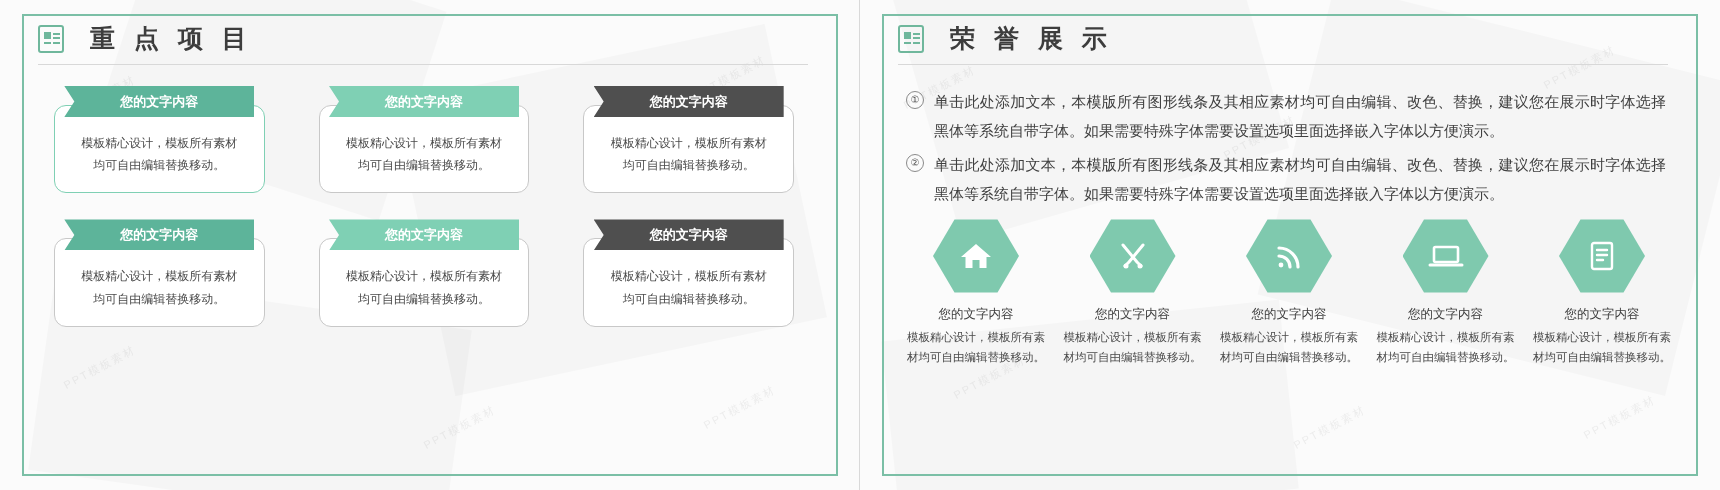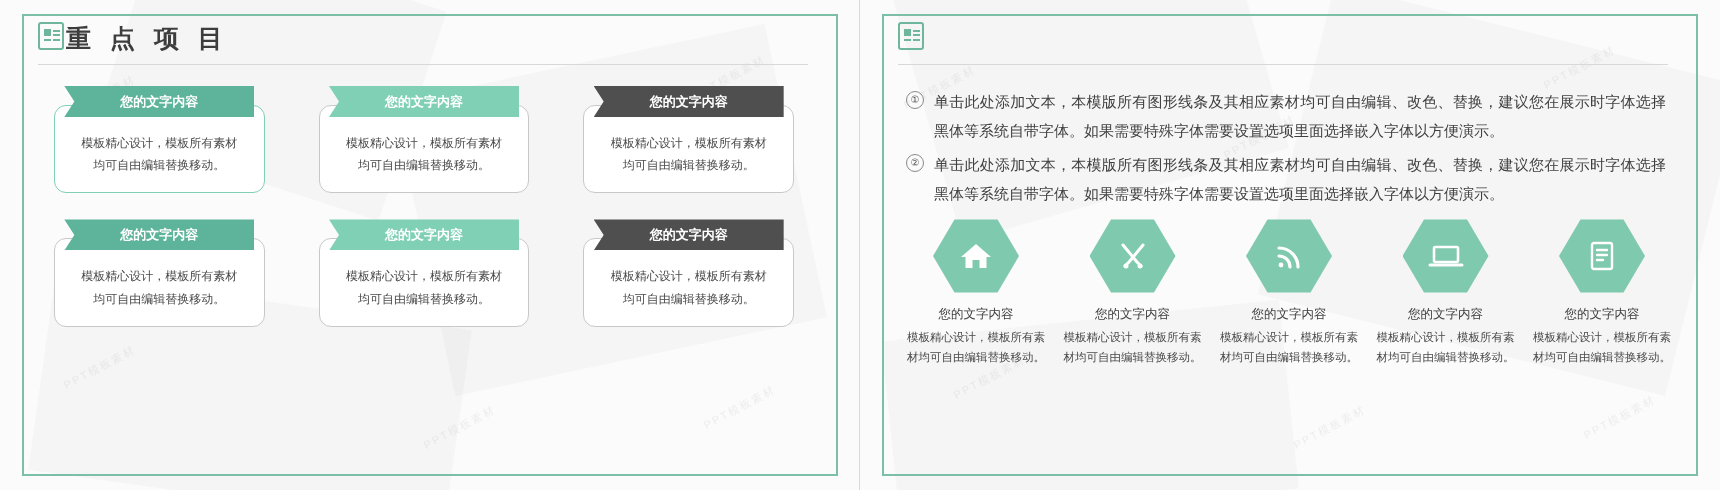--- a/index.html
+++ b/index.html
@@ -52,22 +52,22 @@
     white-space: nowrap;
     pointer-events: none;
     font-family: "Liberation Sans", sans-serif;
   }
   
   .header {
     position: absolute;
     left: 38px;
     top: 22px;
     display: flex;
-    align-items: flex-start;
-    gap: 2px;
+    align-items: center;
+    gap: 26px;
   }
   .hdr-icon {
     width: 26px;
     height: 28px;
     border: 2px solid #6fb79c;
     border-radius: 3px;
     position: relative;
     box-sizing: border-box;
   }
   .hdr-icon:before {
@@ -305,20 +305,21 @@
     <div class="wm" style="left:360px;top:130px;">PPT模板素材</div>
     <div class="wm" style="left:680px;top:60px;">PPT模板素材</div>
     <div class="wm" style="left:90px;top:370px;">PPT模板素材</div>
     <div class="wm" style="left:430px;top:420px;">PPT模板素材</div>
     <div class="wm" style="left:720px;top:410px;">PPT模板素材</div>
 
     <div class="slide-inner"></div>
 
     <div class="header">
       <div class="hdr-icon"></div>
+      <div class="hdr-title">荣 誉 展 示</div>
     </div>
     <div class="hdr-rule"></div>
 
     <div class="bullets">
       <div class="bullet">
         <div class="bullet-num">①</div>
         <div class="bullet-text">单击此处添加文本，本模版所有图形线条及其相应素材均可自由编辑、改色、替换，建议您在展示时字体选择黑体等系统自带字体。如果需要特殊字体需要设置选项里面选择嵌入字体以方便演示。</div>
       </div>
       <div class="bullet">
         <div class="bullet-num">②</div>

